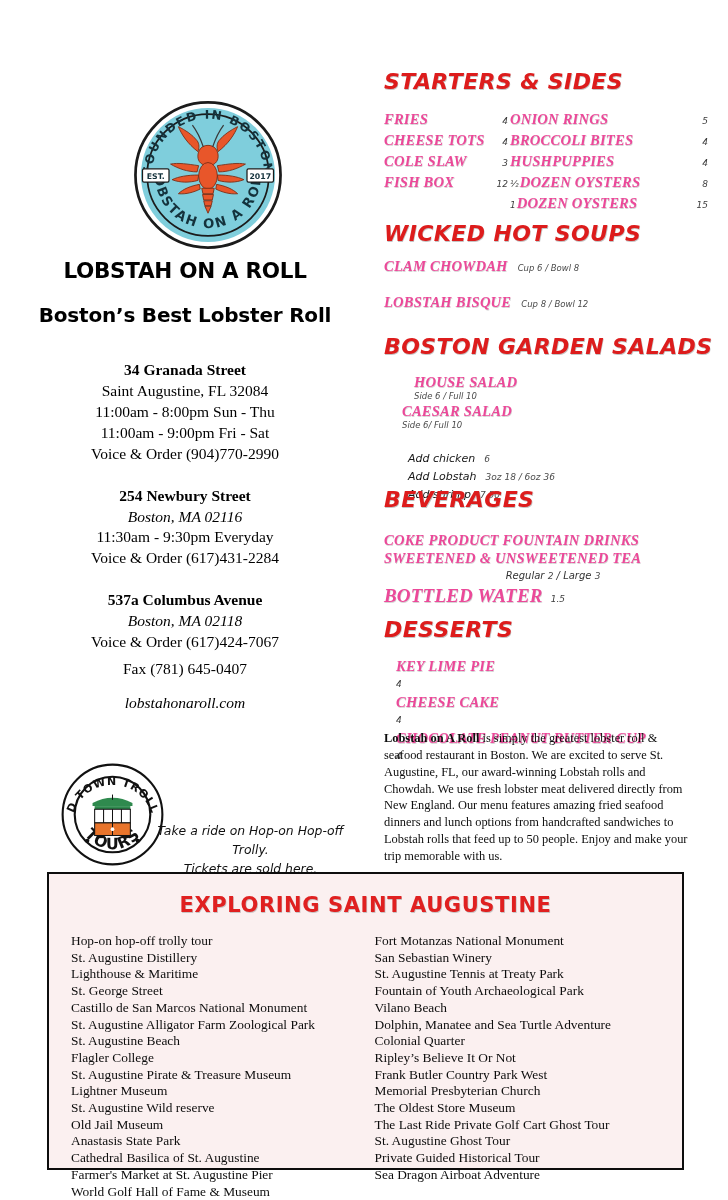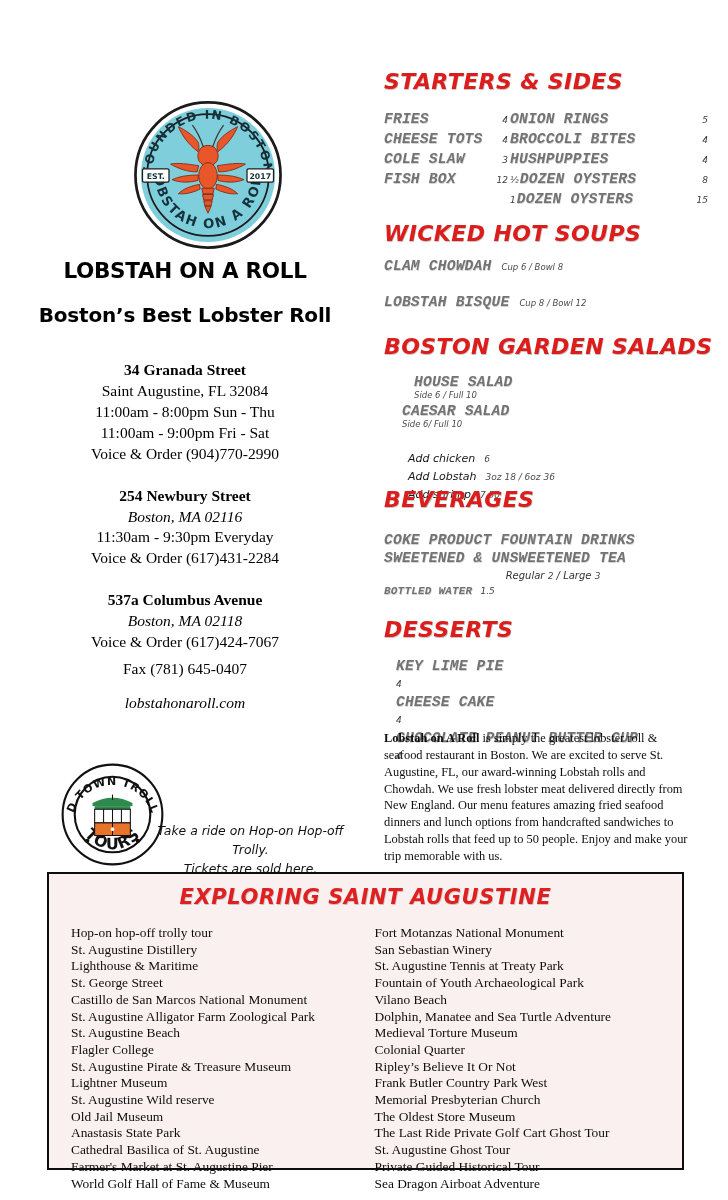--- a/index.html
+++ b/index.html
@@ -133,24 +133,24 @@
   .sec-head {
     font-family: "DejaVu Sans", sans-serif;
     font-weight: bold;
     font-style: italic;
     color: #DD1C1C;
     letter-spacing: 0.4px;
     text-shadow: 0.6px 0.6px 0 rgba(150,150,150,0.55);
   }
 
   .item-name {
-    font-family: Liberation Mono, monospace;
+    font-family: Liberation Serif, serif;
     font-weight: bold;
     font-style: italic;
-    color: #737373;
+    color: #ec4899;
     letter-spacing: 0.2px;
     text-shadow: 0.5px 0.5px 0 rgba(170,170,170,0.5);
   }
   .price {
     font-family: "DejaVu Sans", sans-serif;
     font-style: italic;
     font-size: 9px;
     color: #3c3c3c;
   }
   .pricetag {
@@ -284,21 +284,21 @@
   .bev-sizes .num {
     font-size: 9px;
     color: #4a4a4a;
   }
   .bev-3 {
     position: absolute;
     left: 6px; top: 585px;
     display: flex;
     align-items: baseline;
   }
-  .bev-3 .item-name { font-size: 11px; white-space: nowrap; }
+  .bev-3 .item-name { font-size: 19px; white-space: nowrap; }
   .bev-3 .price { margin-left: 8px; }
 
   
   .h-desserts {
     position: absolute;
     left: 6px; top: 617px;
     font-size: 22px;
   }
   .dessert-list {
     position: absolute;
@@ -330,25 +330,24 @@
   
   .explore-box {
     position: absolute;
     left: 47px; top: 872px;
     width: 637px;
     height: 298px;
     background: #FBF0F0;
     border: 2.5px solid #0d0d0d;
   }
   .explore-title {
-    margin-top: 11px;
+    margin-top: 19px;
     text-align: center;
     font-family: "DejaVu Sans", sans-serif;
     font-weight: bold;
-    font-style: italic;
     font-size: 21px;
     color: #E02020;
     letter-spacing: 0.6px;
     text-shadow: 0.7px 0.7px 0 rgba(160,160,160,0.55);
   }
   .explore-cols {
     display: flex;
     margin-top: 16px;
     padding: 0 22px 0 22px;
   }
@@ -613,21 +612,20 @@
         <div class="explore-item">Farmer's Market at St. Augustine Pier</div>
         <div class="explore-item">World Golf Hall of Fame &amp; Museum</div>
       </div>
       <div class="explore-col right">
         <div class="explore-item">Fort Motanzas National Monument</div>
         <div class="explore-item">San Sebastian Winery</div>
         <div class="explore-item">St. Augustine Tennis at Treaty Park</div>
         <div class="explore-item">Fountain of Youth Archaeological Park</div>
         <div class="explore-item">Vilano Beach</div>
         <div class="explore-item">Dolphin, Manatee and Sea Turtle Adventure</div>
-        <div class="explore-item">Medieval Torture Museum</div>
         <div class="explore-item">Colonial Quarter</div>
         <div class="explore-item">Ripley’s Believe It Or Not</div>
         <div class="explore-item">Frank Butler Country Park West</div>
         <div class="explore-item">Memorial Presbyterian Church</div>
         <div class="explore-item">The Oldest Store Museum</div>
         <div class="explore-item">The Last Ride Private Golf Cart Ghost Tour</div>
         <div class="explore-item">St. Augustine Ghost Tour</div>
         <div class="explore-item">Private Guided Historical Tour</div>
         <div class="explore-item">Sea Dragon Airboat Adventure</div>
       </div>

